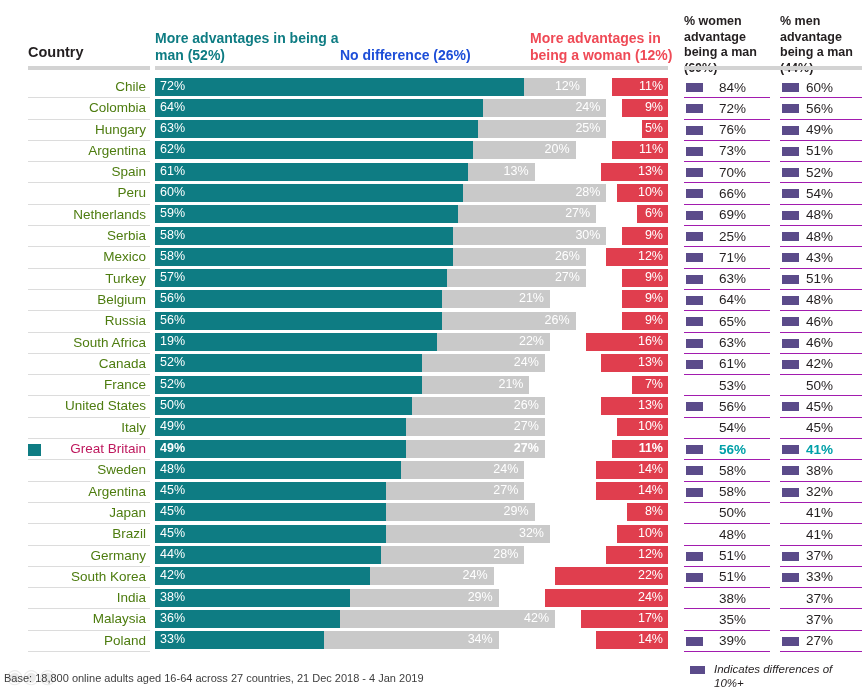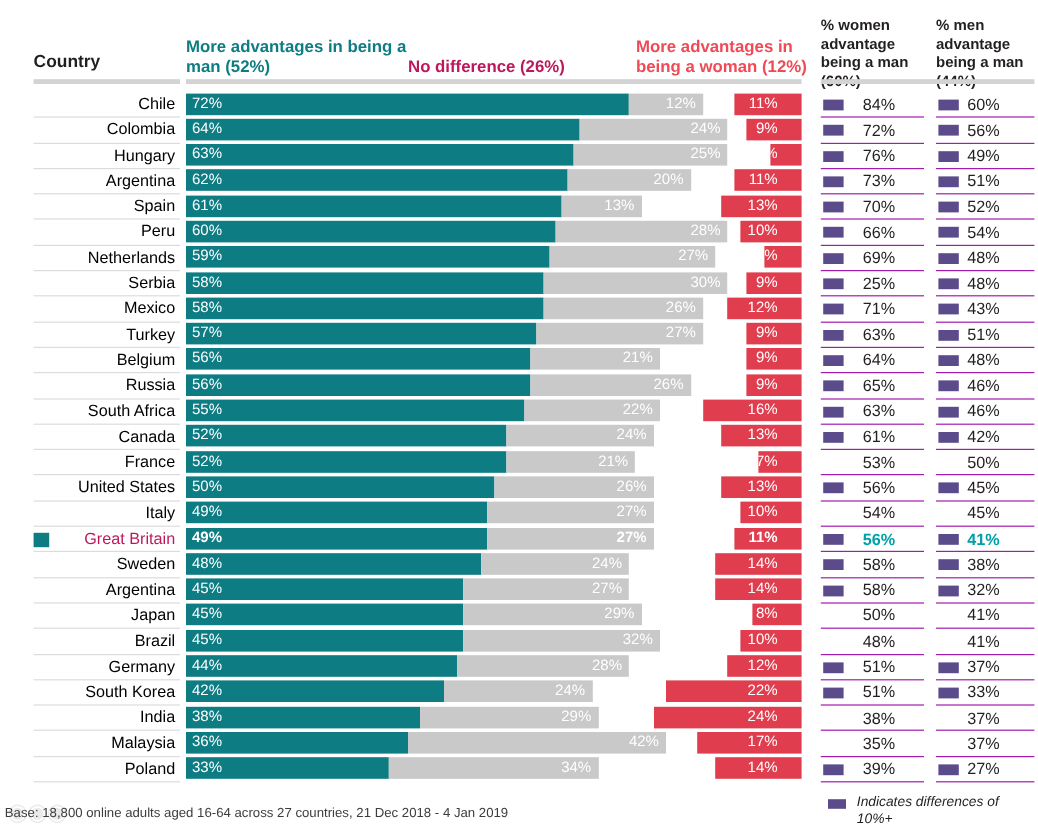--- a/index.html
+++ b/index.html
@@ -24,21 +24,21 @@
     position:absolute; left:28px; top:44px;
     font-size:14.5px; font-weight:bold; color:#231f20;
   }
   .hdr-man {
     position:absolute; left:155px; top:30px;
     font-size:14px; font-weight:bold; color:#0e7c83;
     line-height:17px; width:190px;
   }
   .hdr-nodiff {
     position:absolute; left:340px; top:47px;
-    font-size:14px; font-weight:bold; color:#be185d;
+    font-size:14px; font-weight:bold; color:#1d4ed8;
     line-height:17px;
   }
   .hdr-woman {
     position:absolute; left:530px; top:30px;
     font-size:14px; font-weight:bold; color:#ef4a56;
     line-height:17px; width:150px;
   }
   .hdr-women-adv {
     position:absolute; left:684px; top:14px;
     font-size:12.5px; font-weight:bold; color:#231f20;
@@ -60,21 +60,21 @@
   .rows { position:absolute; top:77px; left:0; width:865px; }
   .row  { position:relative; height:21.3px; }
 
   
   .country-cell {
     position:absolute; left:28px; top:0; width:122px; height:21.3px;
     border-bottom:1px solid #dcdcdc;
   }
   .country-name {
     position:absolute; right:4px; top:2px;
-    font-size:13.5px; color:#000000; white-space:nowrap;
+    font-size:13.5px; color:#4d7c0f; white-space:nowrap;
   }
   .row.highlight .country-name { color:#be185d; font-weight:normal; }
   .gb-swatch {
     position:absolute; left:0px; top:4.5px;
     width:13px; height:12px; background:#0e7c83; display:none;
   }
   .row.highlight .gb-swatch { display:block; }
 
   
   .bar-track {
@@ -83,21 +83,21 @@
   .seg { position:absolute; top:0; height:18px; overflow:hidden; }
   .seg-man   { left:0; background:#0e7c83; }
   .seg-nodif { background:#c9c9c9; }
   .seg-woman { background:#e03e4e; right:0; }
   .seg span {
     position:absolute; top:1px;
     font-size:12.5px; color:#ffffff; white-space:nowrap;
   }
   .seg-man span   { left:5px; }
   .seg-nodif span { right:6px; }
-  .seg-woman span { right:20px;margin-left:16px; }
+  .seg-woman span { right:5px;margin-left:16px; }
   .row.highlight .seg span { font-weight:bold; }
 
   
   .rc {
     position:absolute; top:0; height:21.3px;
     border-bottom:1px solid #a21caf;
   }
   .rc.women { left:684px; width:86px; }
   .rc.men   { left:780px; width:82px; }
   .rc .marker {
@@ -449,21 +449,21 @@
           <span class="marker on"></span>
           <span class="val">46%</span>
         </div>
       </div>
       <div class="row">
         <div class="country-cell">
           <span class="country-name">South Africa</span>
         </div>
         <div class="bar-track">
           <div class="seg seg-man" style="width:282.15px">
-            <span>55%</span>
+            <span>19%</span>
           </div>
           <div class="seg seg-nodif" style="left:282.15px;width:112.86px">
             <span>22%</span>
           </div>
           <div class="seg seg-woman" style="width:82.08px">
             <span>16%</span>
           </div>
         </div>
         <div class="rc women">
           <span class="marker on"></span>

